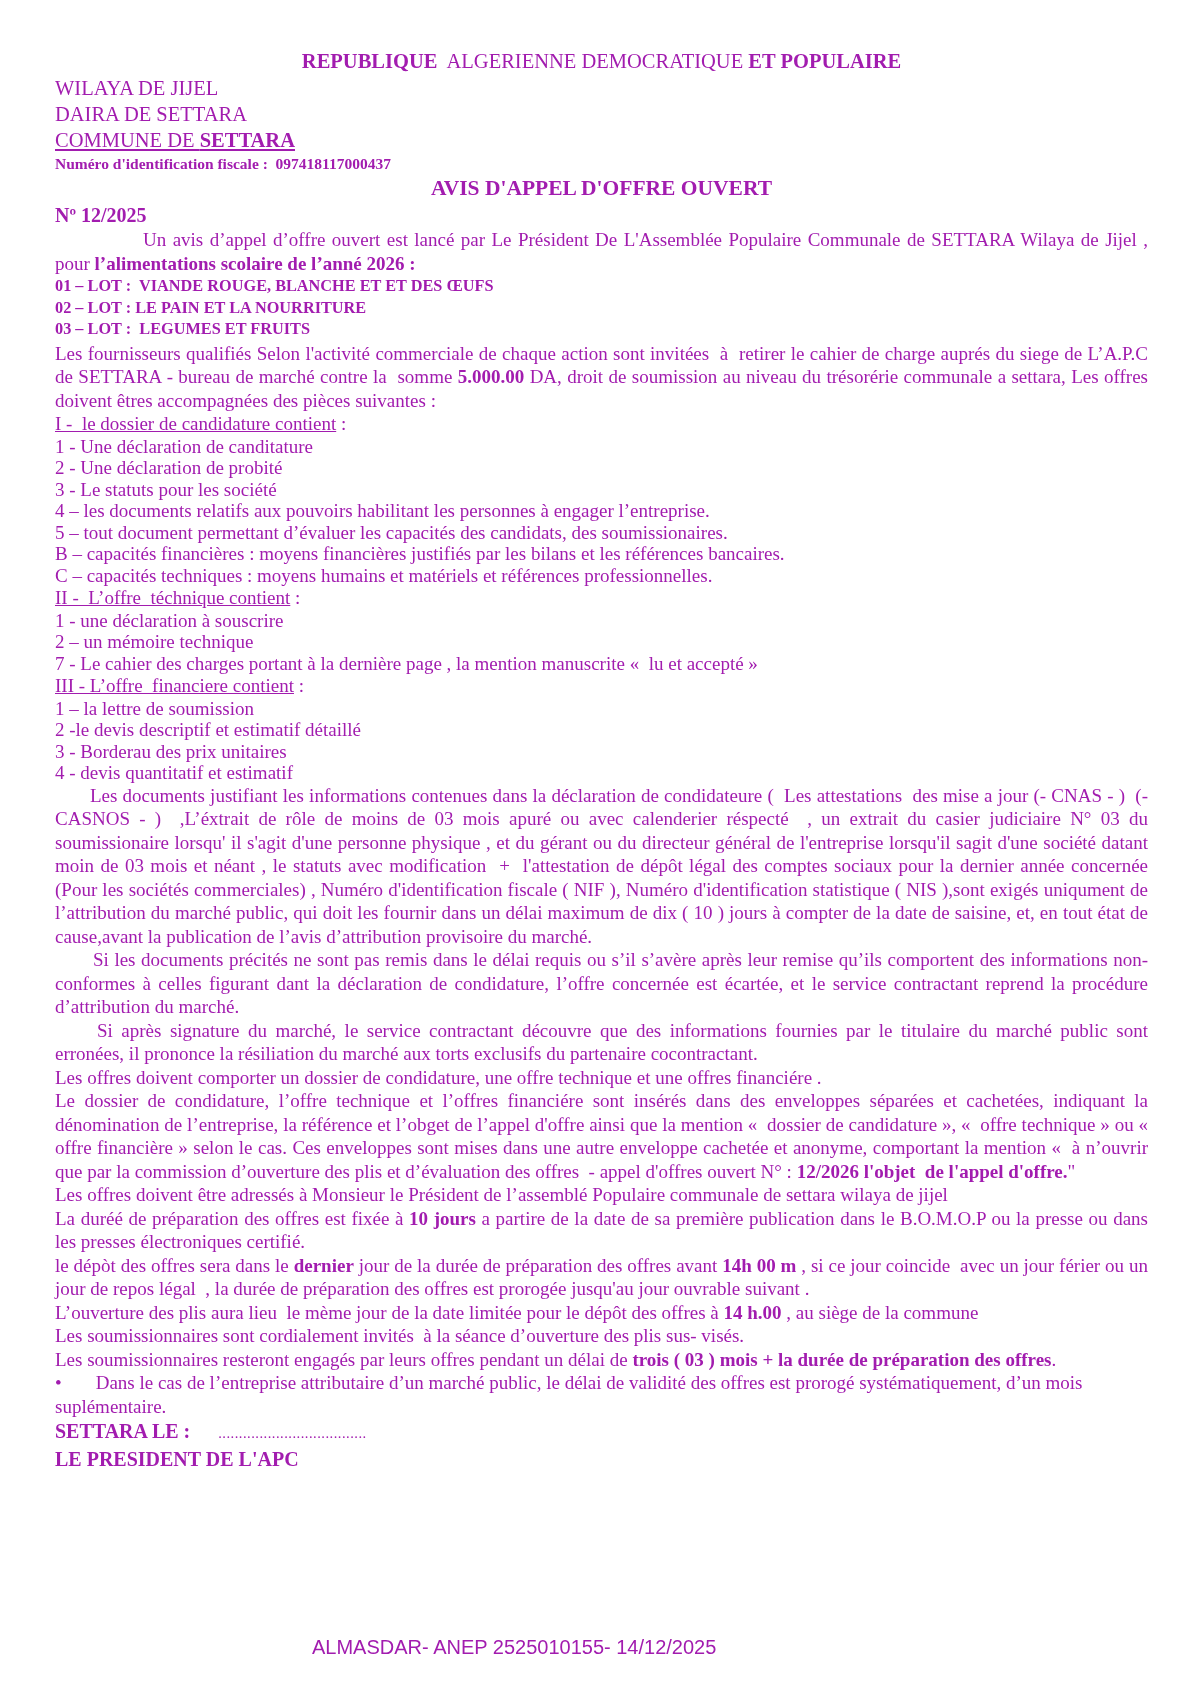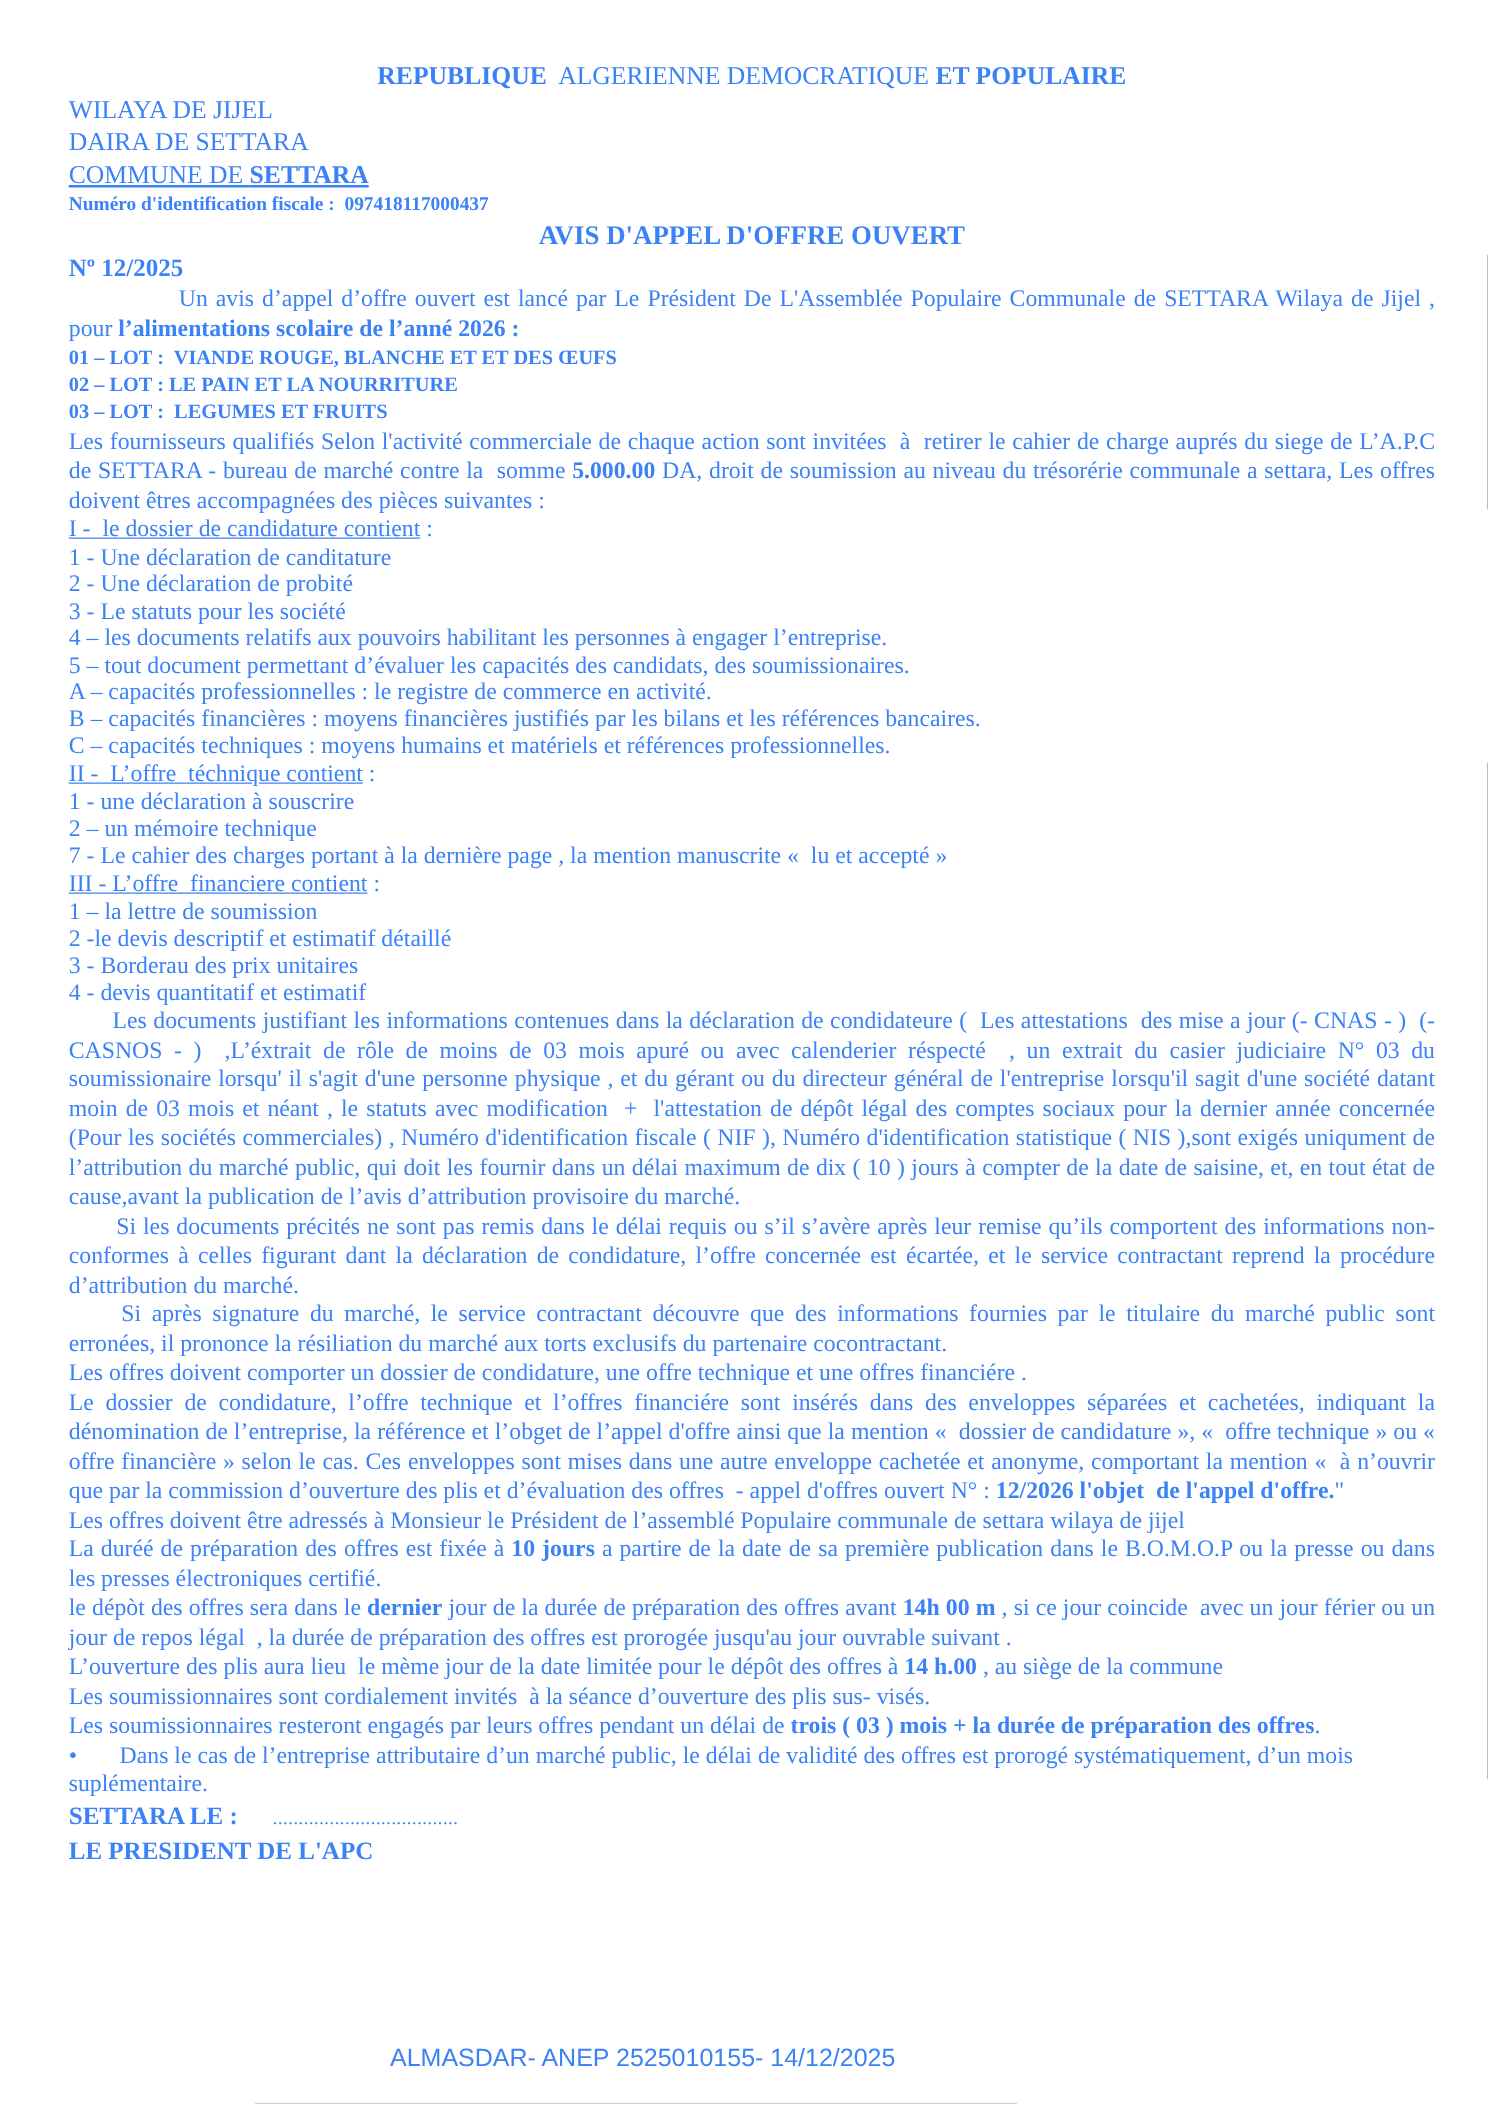--- a/index.html
+++ b/index.html
@@ -1,21 +1,21 @@
 <!DOCTYPE html>
 <html><head>
 <meta charset="utf-8">
 <style>
   html,body { margin:0; padding:0; background:#888; }
   .page {
     position:relative;
     width:1190px; height:1683px;
     margin:0 auto;
     background:#ffffff;
-    color:#3b82f6;
+    color:#a21caf;
     font-family:"Liberation Serif", serif;
     box-sizing:border-box;
     padding:48px 42px 0 55px;
     overflow:hidden;
   }
   .page p { margin:0; white-space:pre-wrap; }
   .b { font-weight:bold; }
   .u { text-decoration:underline; }
 
   .h-line1 { font-size:20.5px; line-height:27px; text-align:center; margin-right:90px; }
@@ -85,21 +85,20 @@
   <p class="lot">03 – LOT :  LEGUMES ET FRUITS</p>
 
   <p class="body just" style="margin-top:2px;"><span>Les fournisseurs qualifiés Selon l'activité commerciale de chaque action sont invitées  à  retirer le cahier de charge auprés du siege de L’A.P.C de SETTARA - bureau de marché contre la  somme </span><span class="b">5.000.00</span><span> DA, droit de soumission au niveau du trésorérie communale a settara, Les offres doivent êtres accompagnées des pièces suivantes :</span></p>
 
   <p class="sect"><span class="u">I -  le dossier de candidature contient</span><span> :</span></p>
   <p class="list">1 - Une déclaration de canditature</p>
   <p class="list">2 - Une déclaration de probité</p>
   <p class="list">3 - Le statuts pour les société</p>
   <p class="list">4 – les documents relatifs aux pouvoirs habilitant les personnes à engager l’entreprise.</p>
   <p class="list">5 – tout document permettant d’évaluer les capacités des candidats, des soumissionaires.</p>
-  <p class="list sublist">A – capacités professionnelles : le registre de commerce en activité.</p>
   <p class="list sublist">B – capacités financières : moyens financières justifiés par les bilans et les références bancaires.</p>
   <p class="list sublist">C – capacités techniques : moyens humains et matériels et références professionnelles.</p>
 
   <p class="sect sect2"><span class="u">II -  L’offre  téchnique contient</span><span> :</span></p>
   <p class="list">1 - une déclaration à souscrire</p>
   <p class="list">2 – un mémoire technique</p>
   <p class="list">7 - Le cahier des charges portant à la dernière page , la mention manuscrite «  lu et accepté »</p>
 
   <p class="sect"><span class="u">III - L’offre  financiere contient</span><span> :</span></p>
   <p class="list">1 – la lettre de soumission</p>

